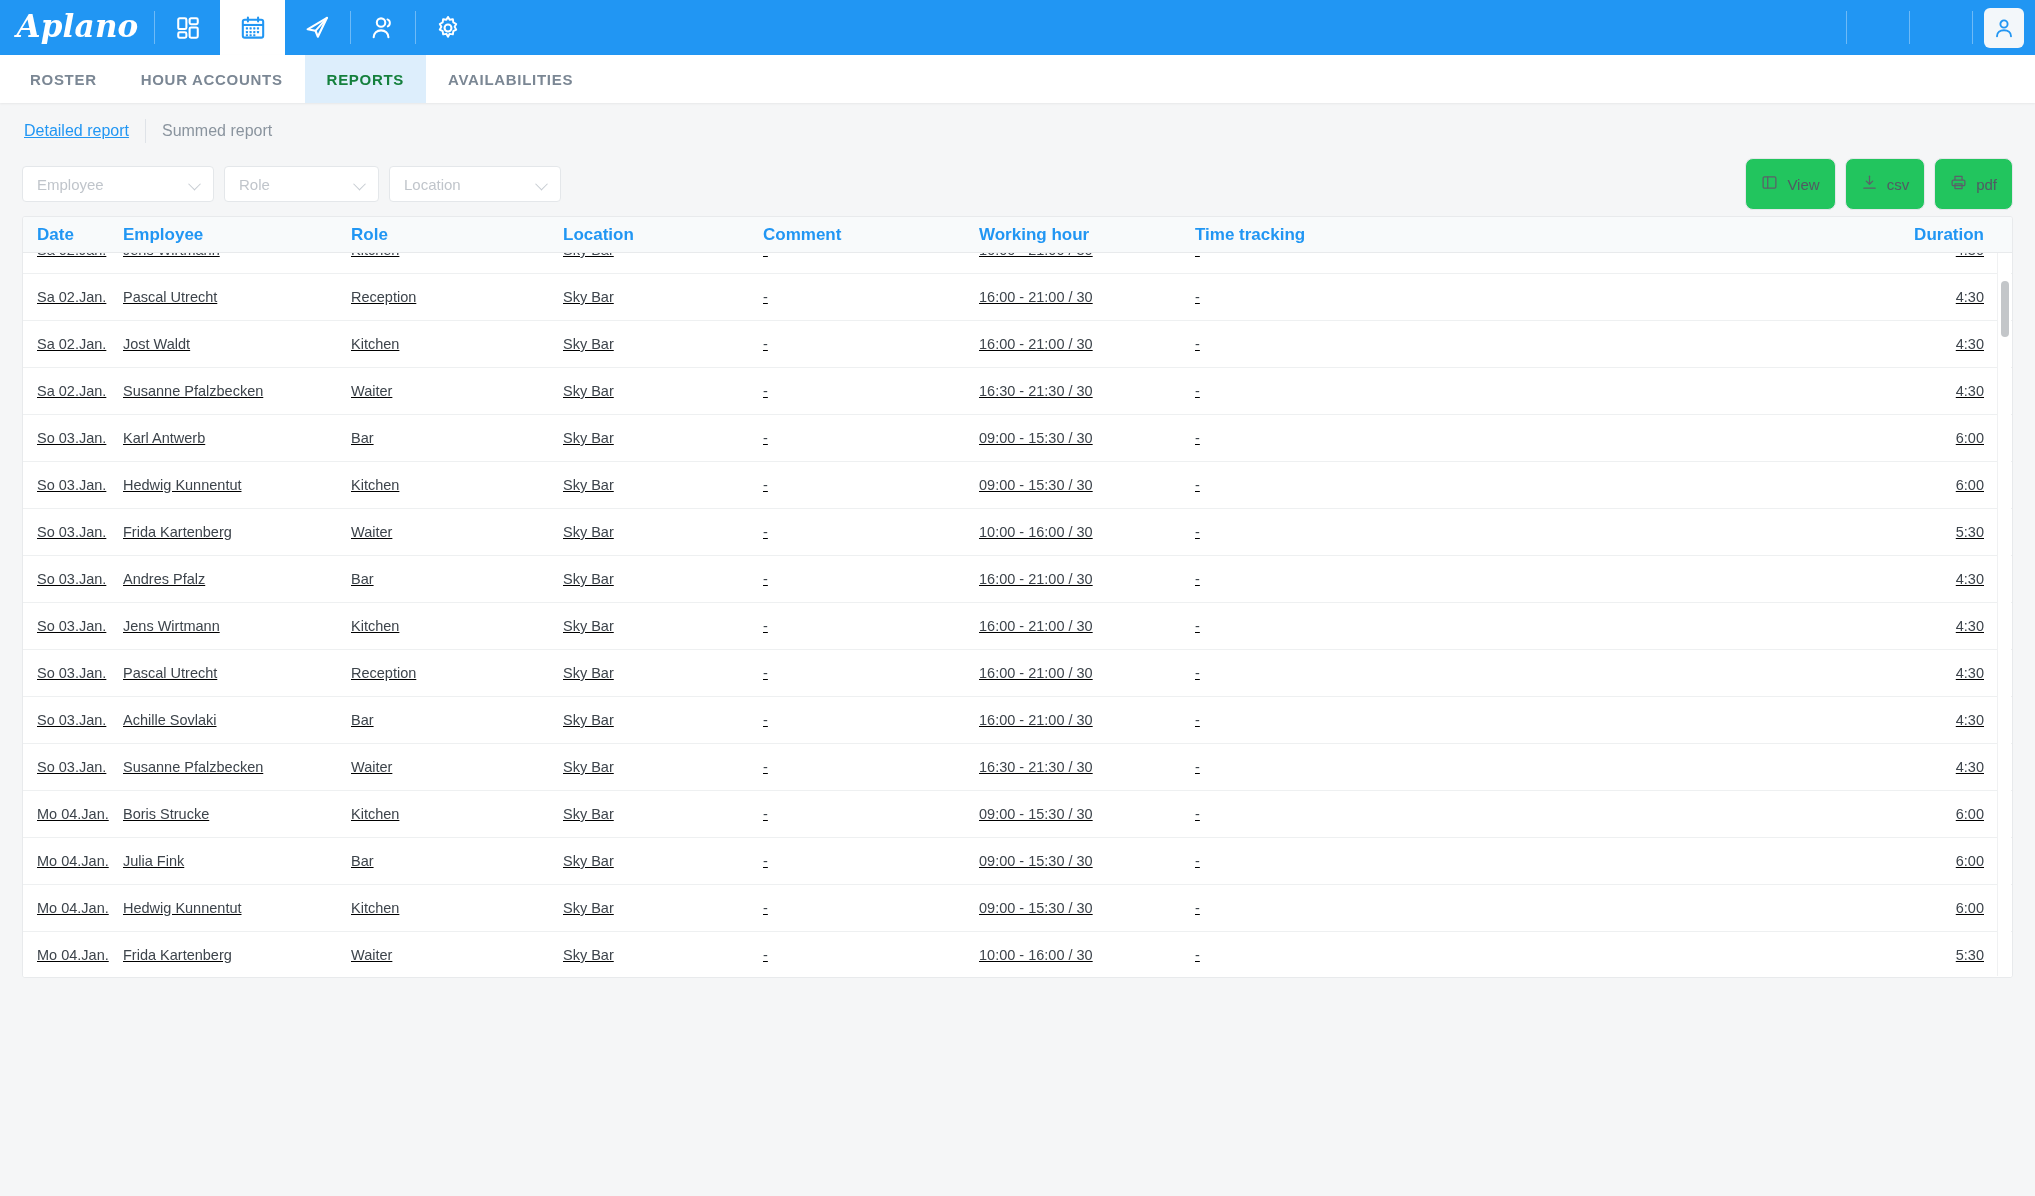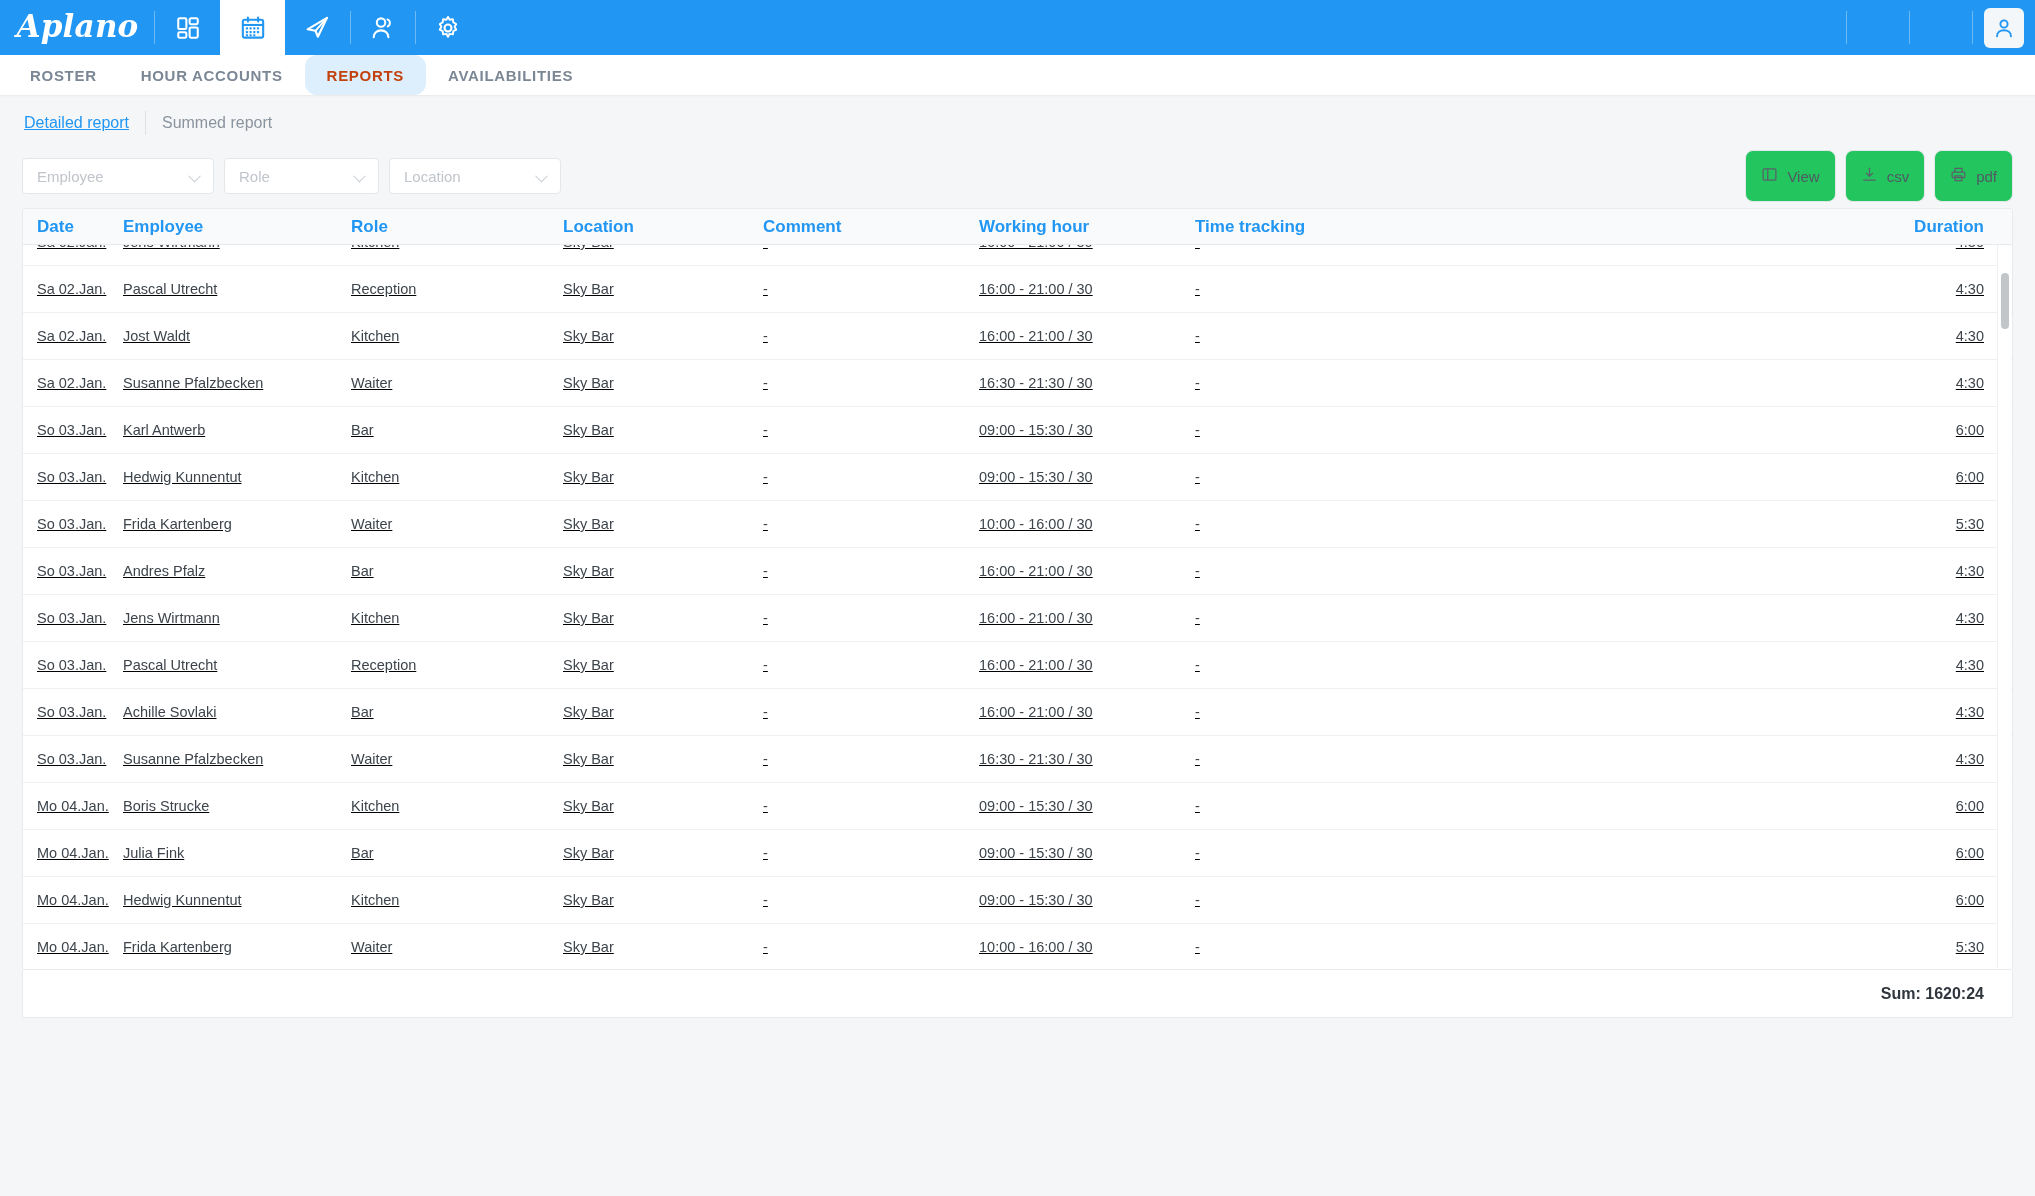--- a/index.html
+++ b/index.html
@@ -88,43 +88,42 @@
   }
   .ricon .av {
     width: 40px; height: 40px;
     background: #f3f7fa;
     border-radius: 6px;
     display: flex; align-items: center; justify-content: center;
   }
 
   
   .tabbar {
-    height: 40px;
+    height: 48px;
     background: #ffffff;
     display: flex;
     align-items: stretch;
     padding-left: 8px;
     box-shadow: 0 1px 2px rgba(0,0,0,.06);
     position: relative;
     z-index: 3;
   }
   .tab {
     display: flex;
     align-items: center;
     padding: 0 22px;
     font-size: 15px;
     font-weight: 600;
     letter-spacing: .7px;
     color: #7b8794;
     cursor: pointer;
   }
   .tab.active {
-    color: #c2410c;
+    color: #15803d;
     background: #ddeefc;
-    border-radius: 12px;
   }
 
   
   .content {
     padding: 0 22px;
     background: #f5f6f7;
     height: calc(1196px - 95px);
     position: relative;
   }
 
@@ -753,17 +752,14 @@
             </div>
           </div>
         </div>
     </div>
 
     <div class="vscroll">
       <div class="vthumb"></div>
     </div>
   </div>
 
-  <div class="sumbar">
-    <span class="sum">Sum: 1620:24</span>
-  </div>
 
 </div>
 
 </body></html>

